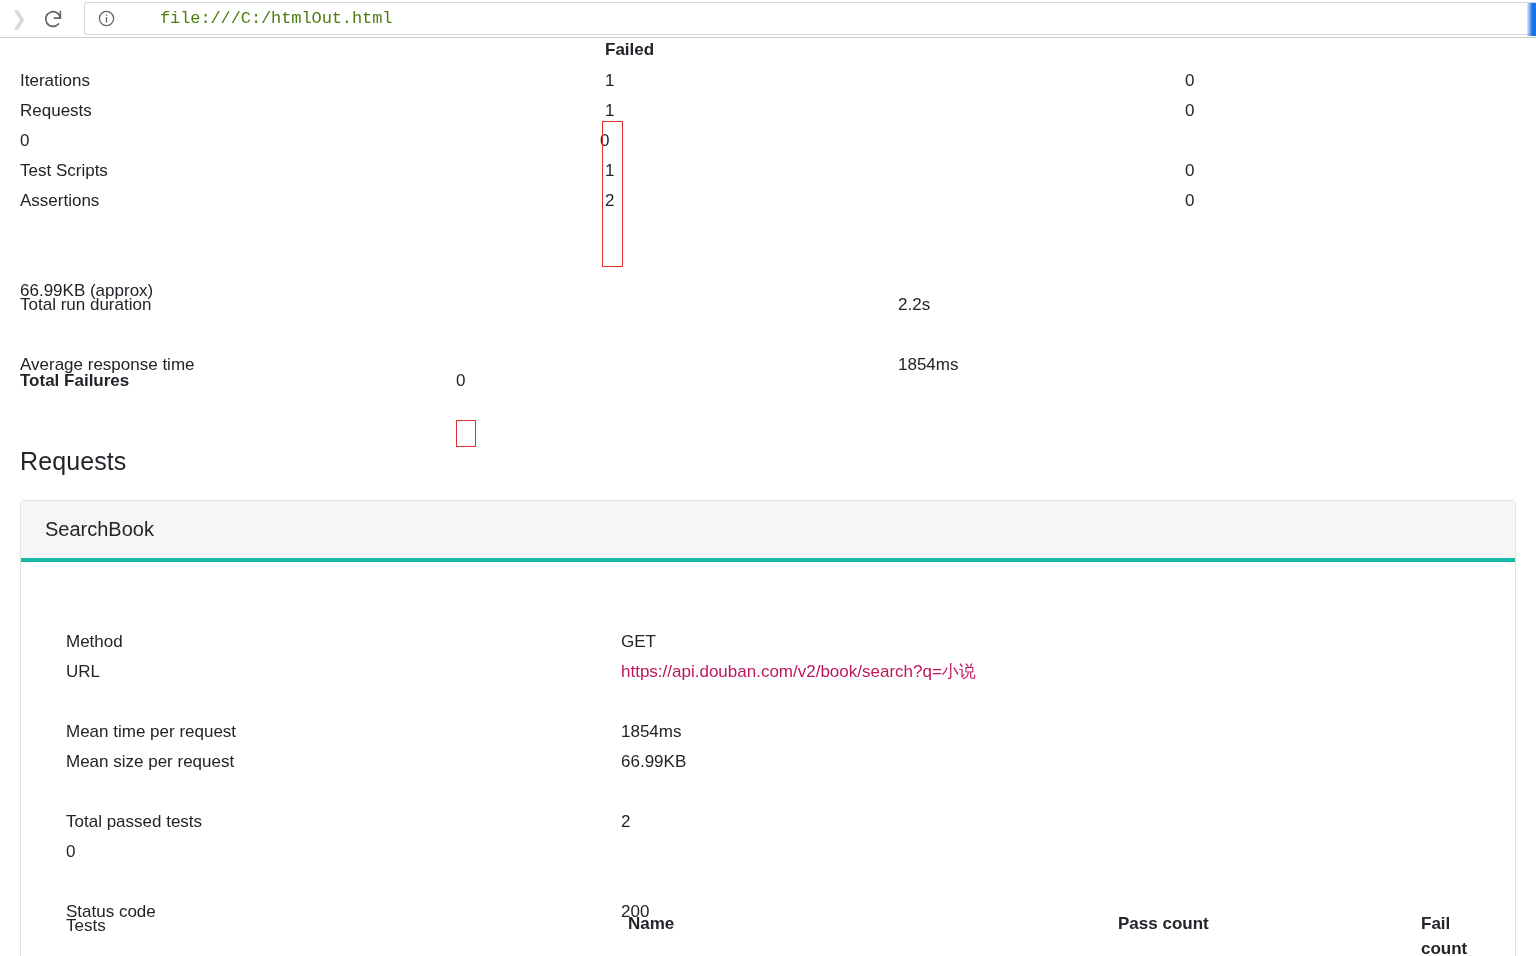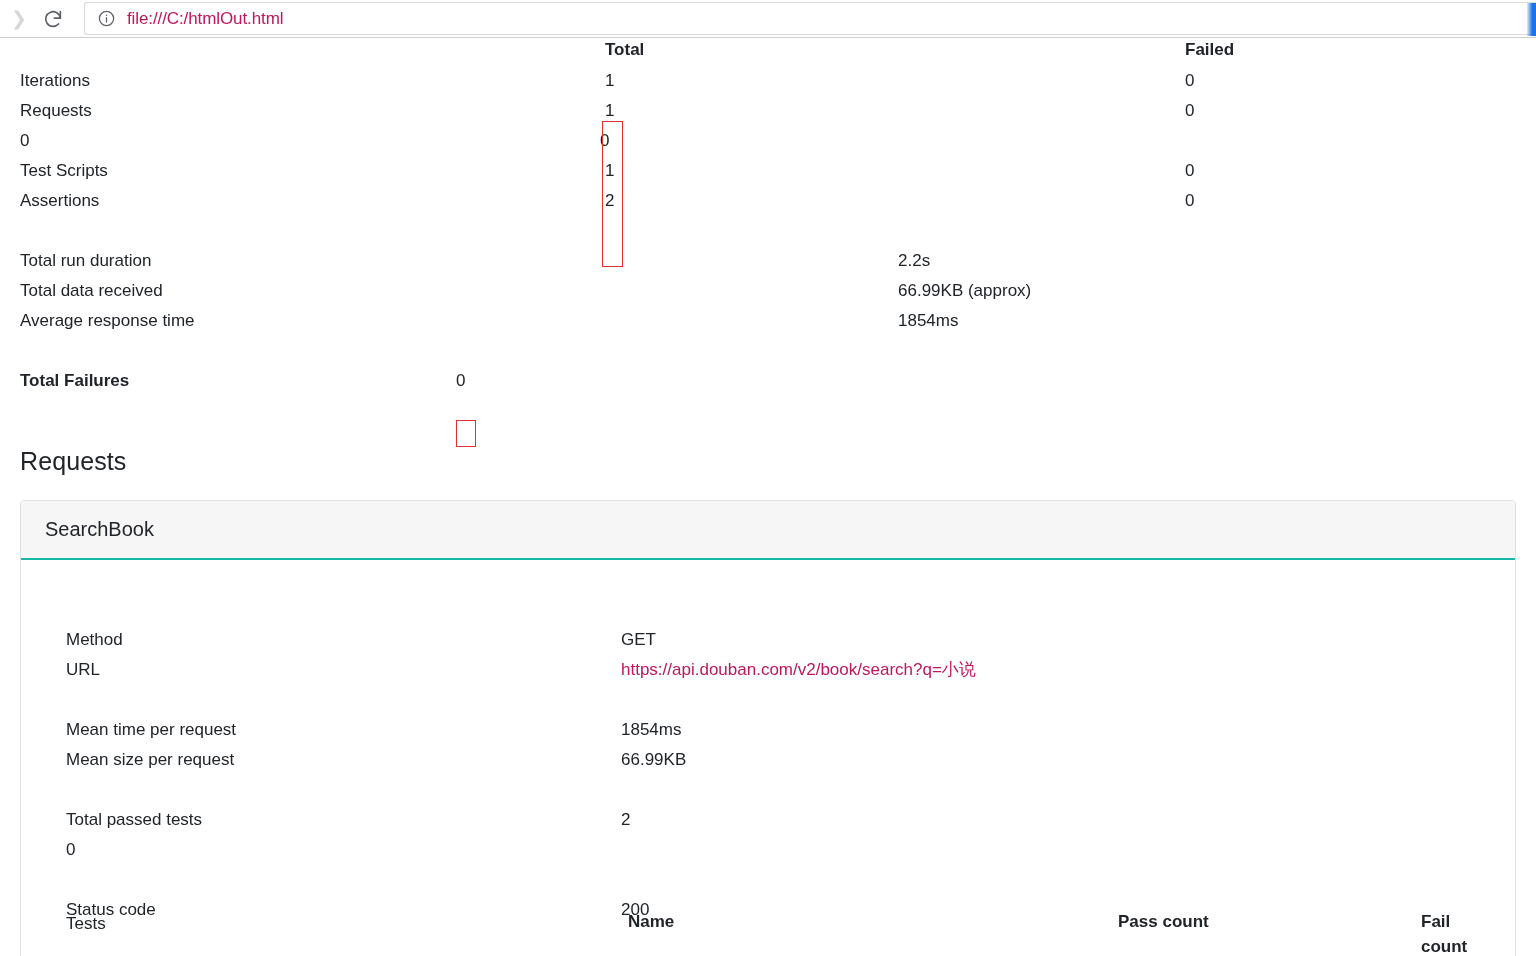--- a/index.html
+++ b/index.html
@@ -49,25 +49,26 @@
     align-items: center;
     padding-left: 12px;
     position: relative;
   }
   .info-icon {
     width: 19px; height: 19px;
     flex: 0 0 auto;
     margin-right: 11px;
   }
   .omnibox-url {
-    font-family: Liberation Sans, sans-serif;
+    font-family: Liberation Mono, monospace;
     font-size: 17px;
-    color: #be185d;
+    color: #4d7c0f;
     letter-spacing: -0.1px;
     white-space: nowrap;
+    margin-left: 33px;
   }
   .edge-accent {
     position: absolute;
     right: 0; top: 0;
     width: 9px; height: 33px;
     background: linear-gradient(to right, rgba(26,115,232,0.15), #1a73e8 60%, #1a73e8);
     border-radius: 0;
   }
 
   
@@ -98,21 +99,21 @@
   .srow .c-failed { flex: 1 1 auto; }
   .head-row { font-weight: bold; height: 31px; }
   .head-row .c-label { flex: 0 0 585px; }
 
   .stat-block { margin-top: 30px; }
   .stat-row {
     display: flex;
     align-items: baseline;
     height: 30px;
   }
-  .stat-row .s-label { width: 878px; flex: 0 0 878px; }
+  .stat-row .s-label { width: 878px; flex: 0 0 878px; margin-top: 44px; }
   .stat-row .s-value { flex: 1 1 auto; }
 
   .failures-block { margin-top: 30px; }
   .failures-row {
     display: flex;
     align-items: baseline;
     height: 30px;
   }
   .failures-row .f-label { width: 436px; flex: 0 0 436px; font-weight: bold; }
   .failures-row .f-value { flex: 1 1 auto; }
@@ -138,21 +139,21 @@
 
   .card {
     margin: 21px 20px 0 20px;
     border: 1px solid #e2e2e2;
     border-radius: 4px;
     background: #fff;
     overflow: hidden;
   }
   .card-header {
     background: #f6f6f6;
-    border-bottom: 2px solid #14b8a6;
+    border-bottom: 4px solid #14b8a6;
     padding: 14px 0 14px 24px;
     font-size: 20px;
     color: #212529;
     font-weight: 400;
   }
   .card-body {
     padding: 20px 0 0 0;
   }
   .drow {
     display: flex;
@@ -211,21 +212,20 @@
     <span class="edge-accent"></span>
   </div>
 </div>
 
 <div class="report">
 
   <div class="summary">
 
     <div class="srow head-row">
       <div class="c-label"></div>
-      <div class="c-total">Total</div>
       <div class="c-failed">Failed</div>
     </div>
 
     <div class="srow">
       <div class="c-label">Iterations</div>
       <div class="c-total">1</div>
       <div class="c-failed">0</div>
     </div>
     <div class="srow">
       <div class="c-label">Requests</div>
@@ -246,21 +246,20 @@
       <div class="c-total">2</div>
       <div class="c-failed">0</div>
     </div>
 
     <div class="stat-block">
       <div class="stat-row">
         <div class="s-label">Total run duration</div>
         <div class="s-value">2.2s</div>
       </div>
       <div class="stat-row">
-        <div class="s-label">Total data received</div>
         <div class="s-value">66.99KB (approx)</div>
       </div>
       <div class="stat-row">
         <div class="s-label">Average response time</div>
         <div class="s-value">1854ms</div>
       </div>
     </div>
 
     <div class="failures-block">
       <div class="failures-row">

